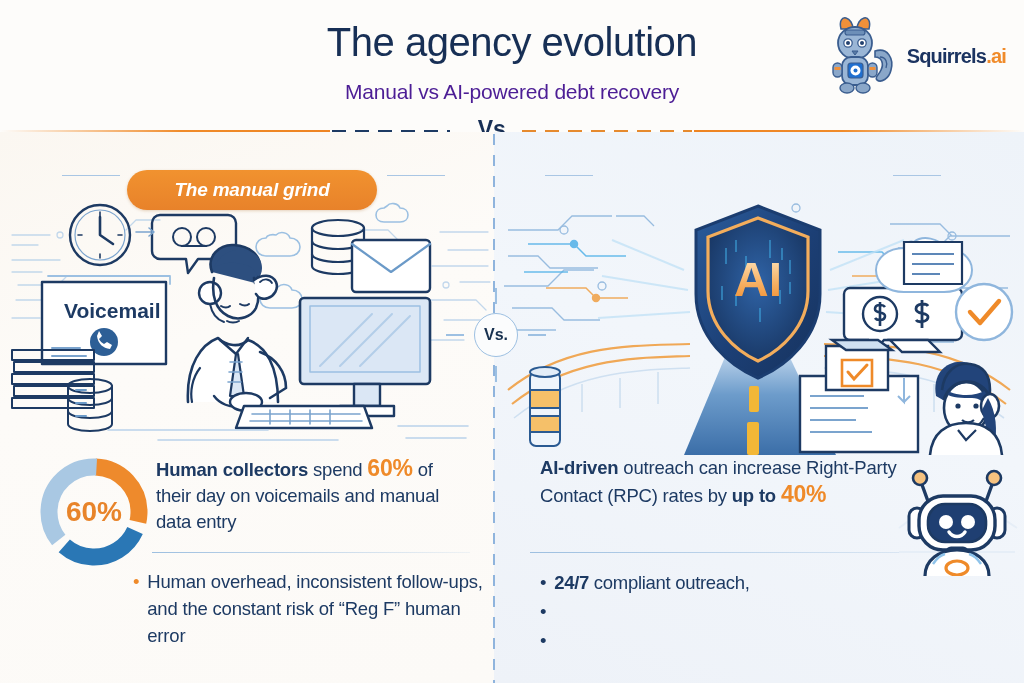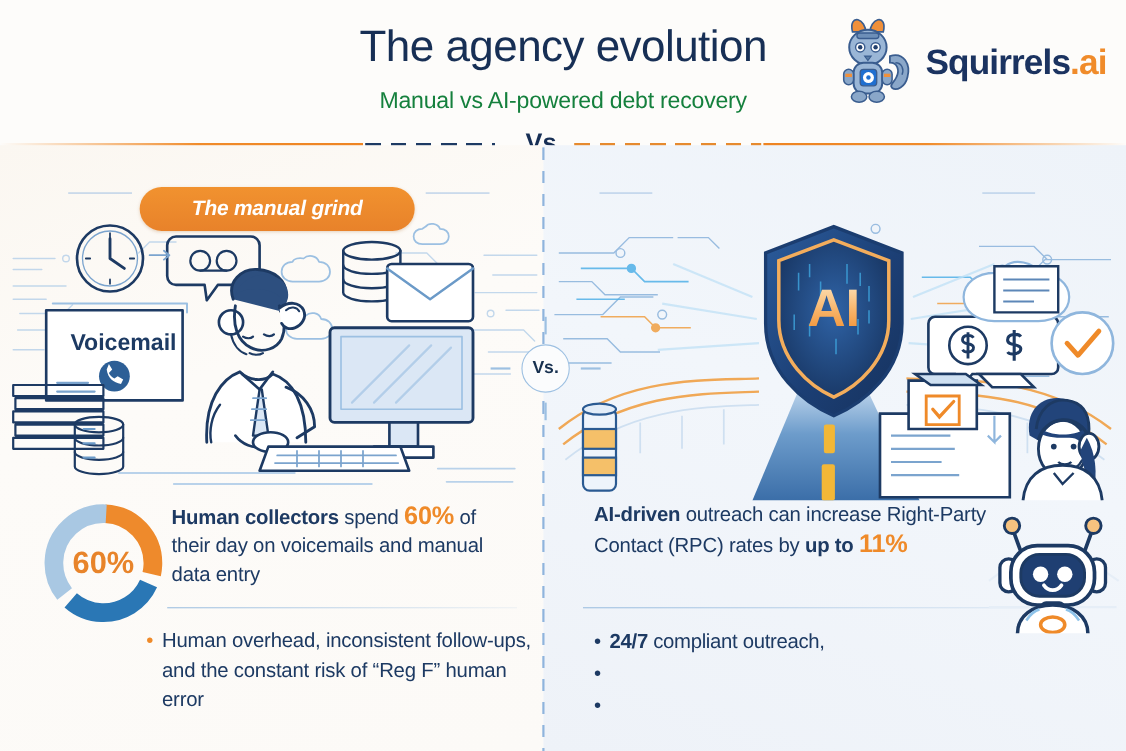--- a/index.html
+++ b/index.html
@@ -12,25 +12,25 @@
   .canvas { position:relative; width:1024px; height:683px; overflow:hidden; background:#fdfcfa; }
 
   
   .header { position:absolute; left:0; top:0; width:1024px; height:128px; background:#fdfcfa; }
   .title {
     position:absolute; left:0; top:20px; width:1024px; text-align:center;
     font-size:40px; font-weight:normal; color:#172f55; letter-spacing:-0.5px;
   }
   .subtitle {
     position:absolute; left:0; top:80px; width:1024px; text-align:center;
-    font-size:21px; color:#15803d; letter-spacing:-0.2px;
+    font-size:21px; color:#4c1d95; letter-spacing:-0.2px;
   }
   .logo { position:absolute; right:18px; top:14px; height:84px; display:flex; align-items:center; gap:10px; }
   .logo-mark { width:72px; height:82px; }
-  .logo-text { font-size:32px; font-weight:bold; color:#1b3360; letter-spacing:-0.8px; white-space:nowrap; }
+  .logo-text { font-size:20px; font-weight:bold; color:#1b3360; letter-spacing:-0.8px; white-space:nowrap; }
   .logo-text .ai { color:#f08b2a; }
 
   
   .rule-left {
     position:absolute; left:0; top:130px; width:330px; height:3px;
     background:linear-gradient(to right, rgba(240,139,42,0) 0%, #f08b2a 55%, #ee8422 100%);
   }
   .rule-right {
     position:absolute; right:0; top:130px; width:330px; height:3px;
     background:linear-gradient(to left, rgba(240,139,42,0) 0%, #f08b2a 55%, #ee8422 100%);
@@ -443,21 +443,21 @@
   </div>
   <div class="hr-left"></div>
   <div class="bullets-left">
     <div class="bl">
       <span class="dot-o">•</span>
       <span><span>Human overhead</span><span>, inconsistent follow-ups, and the constant risk of “Reg F” human error</span></span>
     </div>
   </div>
 
   <div class="stat-right">
-    <span class="b">AI-driven</span><span> outreach can increase Right-Party Contact (RPC) rates by </span><span class="b">up to </span><span class="o">11%</span>
+    <span class="b">AI-driven</span><span> outreach can increase Right-Party Contact (RPC) rates by </span><span class="b">up to </span><span class="o">40%</span>
   </div>
   <div class="hr-right"></div>
   <div class="bullets-right">
     <div class="bl">
       <span class="dot-n">•</span>
       <span><span class="b">24/7</span><span> compliant outreach,</span></span>
     </div>
     <div class="bl">
       <span class="dot-n">•</span>
     </div>

